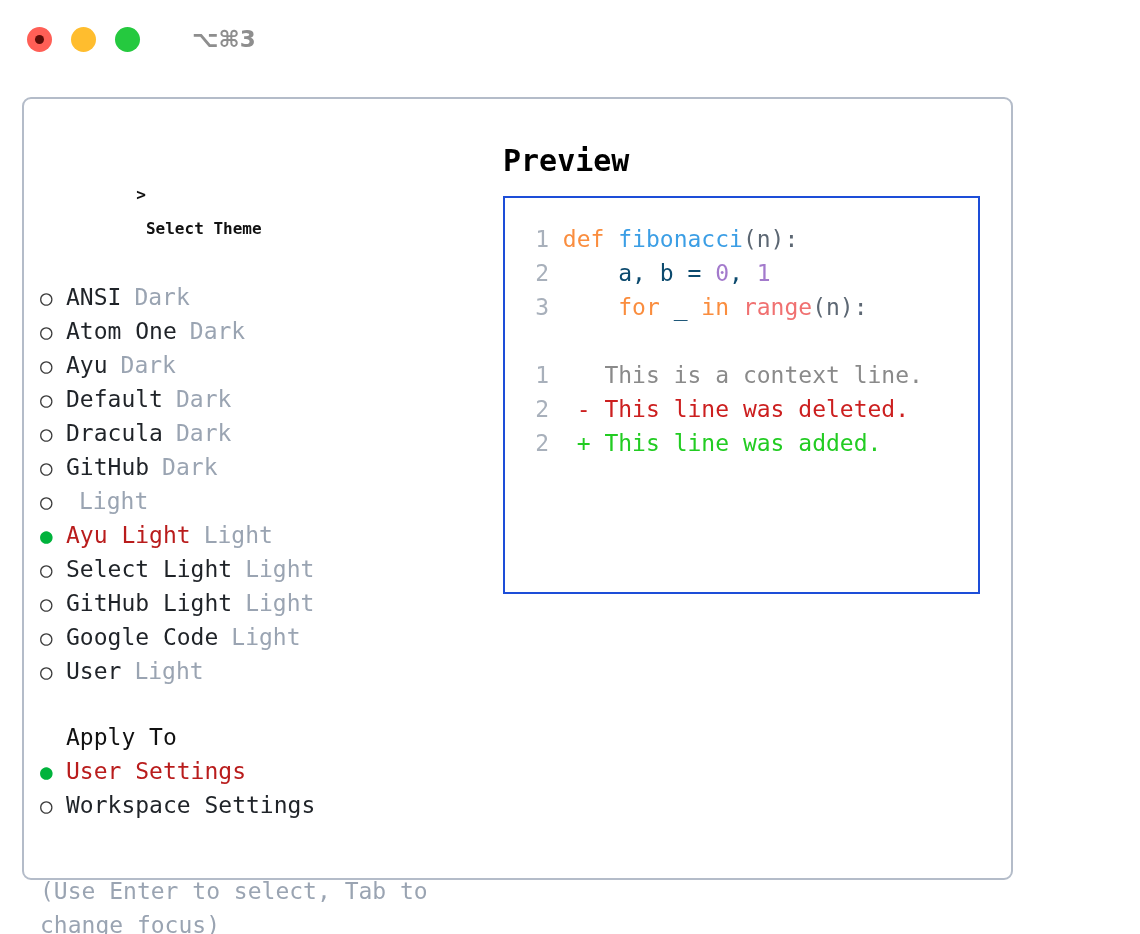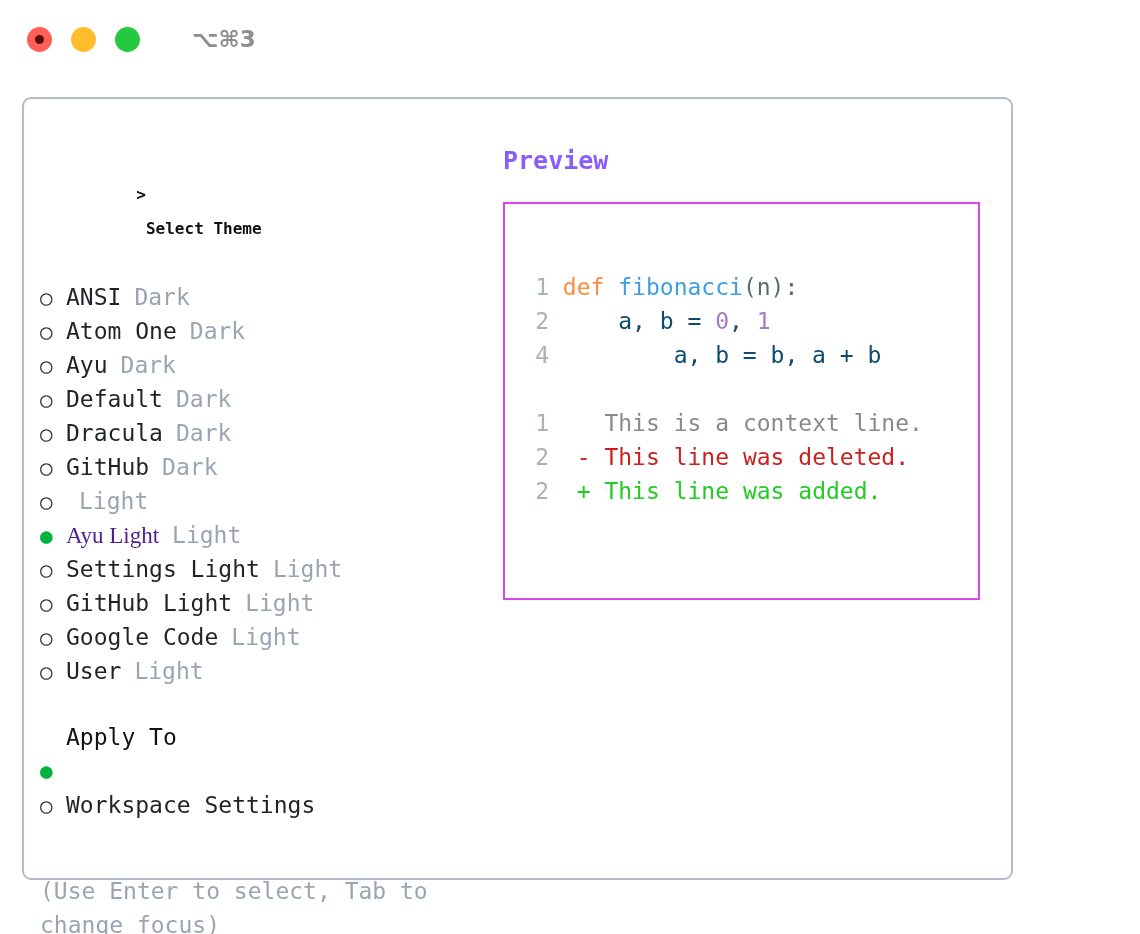--- a/index.html
+++ b/index.html
@@ -118,21 +118,21 @@
   }
   .marker {
     display: inline-block;
     width: 26px;
     flex: 0 0 26px;
     color: #3c3c3c;
     font-size: 21px;
   }
   .opt-row.selected .marker { color: #00b33c; }
   .opt-label { color: #1f2328; }
-  .opt-row.selected .opt-label { color: #4c1d95; font-family: Liberation Serif, serif; }
+  .opt-row.selected .opt-label { color: #b91c1c; }
   .opt-tag {
     color: #9aa4b2;
     padding-left: 13px;
     text-align: right;
   }
 
   .subsection {
     margin-top: 32px;
   }
   .subsection-title {
@@ -148,35 +148,35 @@
     font-size: 23px;
     color: #9aa4b2;
     line-height: 34px;
     width: 404px;
     white-space: normal;
     word-spacing: 0px;
   }
 
   
   .preview-title {
-    font-size: 25px;
+    font-size: 30px;
     font-weight: bold;
-    color: #8b5cf6;
+    color: #000000;
     line-height: 34px;
     padding-left: 2px;
   }
   .preview-box {
-    margin-top: 24px;
+    margin-top: 18px;
     margin-left: 2px;
     width: 477px;
     height: 398px;
-    border: 2px solid #d946ef;
-    background: #ffffff;
-    box-sizing: border-box;
-    padding: 66px 0 0 18px;
+    border: 2px solid #1d4ed8;
+    background: #ffffff;
+    box-sizing: border-box;
+    padding: 24px 0 0 18px;
   }
   .code-line {
     font-size: 23px;
     line-height: 34px;
     white-space: pre;
   }
   .gutter {
     color: #a8b0bb;
     display: inline-block;
     width: 26px;
@@ -221,44 +221,44 @@
 
         <div class="opt-list" id="theme-list">
             <div class="opt-row"><span class="marker">○</span><span class="opt-label">ANSI</span><span class="opt-tag">Dark</span></div>
             <div class="opt-row"><span class="marker">○</span><span class="opt-label">Atom One</span><span class="opt-tag">Dark</span></div>
             <div class="opt-row"><span class="marker">○</span><span class="opt-label">Ayu</span><span class="opt-tag">Dark</span></div>
             <div class="opt-row"><span class="marker">○</span><span class="opt-label">Default</span><span class="opt-tag">Dark</span></div>
             <div class="opt-row"><span class="marker">○</span><span class="opt-label">Dracula</span><span class="opt-tag">Dark</span></div>
             <div class="opt-row"><span class="marker">○</span><span class="opt-label">GitHub</span><span class="opt-tag">Dark</span></div>
             <div class="opt-row"><span class="marker">○</span><span class="opt-tag">Light</span></div>
             <div class="opt-row selected"><span class="marker">●</span><span class="opt-label">Ayu Light</span><span class="opt-tag">Light</span></div>
-            <div class="opt-row"><span class="marker">○</span><span class="opt-label">Settings Light</span><span class="opt-tag">Light</span></div>
+            <div class="opt-row"><span class="marker">○</span><span class="opt-label">Select Light</span><span class="opt-tag">Light</span></div>
             <div class="opt-row"><span class="marker">○</span><span class="opt-label">GitHub Light</span><span class="opt-tag">Light</span></div>
             <div class="opt-row"><span class="marker">○</span><span class="opt-label">Google Code</span><span class="opt-tag">Light</span></div>
             <div class="opt-row"><span class="marker">○</span><span class="opt-label">User</span><span class="opt-tag">Light</span></div>
           </div>
 
         <div class="subsection">
           <div class="subsection-title">Apply To</div>
           <div class="opt-list" id="apply-list">
-              <div class="opt-row selected"><span class="marker">●</span></div>
+              <div class="opt-row selected"><span class="marker">●</span><span class="opt-label">User Settings</span></div>
               <div class="opt-row"><span class="marker">○</span><span class="opt-label">Workspace Settings</span></div>
             </div>
         </div>
 
         <div class="hint">(Use Enter to select, Tab to change focus)</div>
       </div>
 
       <div class="right-col">
         <div class="preview-title">Preview</div>
         <div class="preview-box">
           <div id="code-block">
               <div class="code-line"><span class="gutter">1</span> <span class="tok-kw">def </span><span class="tok-fn">fibonacci</span><span class="tok-punct">(n):</span></div>
               <div class="code-line"><span class="gutter">2</span> <span class="tok-plain">    a, b = </span><span class="tok-num">0</span><span class="tok-plain">, </span><span class="tok-num">1</span></div>
-              <div class="code-line"><span class="gutter">4</span> <span class="tok-plain">        a, b = b, a + b</span></div>
+              <div class="code-line"><span class="gutter">3</span> <span class="tok-plain">    </span><span class="tok-kw">for</span><span class="tok-plain"> _ </span><span class="tok-kw">in</span><span class="tok-plain"> </span><span class="tok-builtin">range</span><span class="tok-punct">(n):</span></div>
             </div>
           <div class="spacer-line"></div>
           <div id="diff-block">
               <div class="code-line"><span class="gutter">1</span><span class="diff-ctx">  <span> </span> <span>This is a context line.</span></span></div>
               <div class="code-line"><span class="gutter">2</span><span class="diff-del">  <span>-</span> <span>This line was deleted.</span></span></div>
               <div class="code-line"><span class="gutter">2</span><span class="diff-add">  <span>+</span> <span>This line was added.</span></span></div>
             </div>
         </div>
       </div>
 

